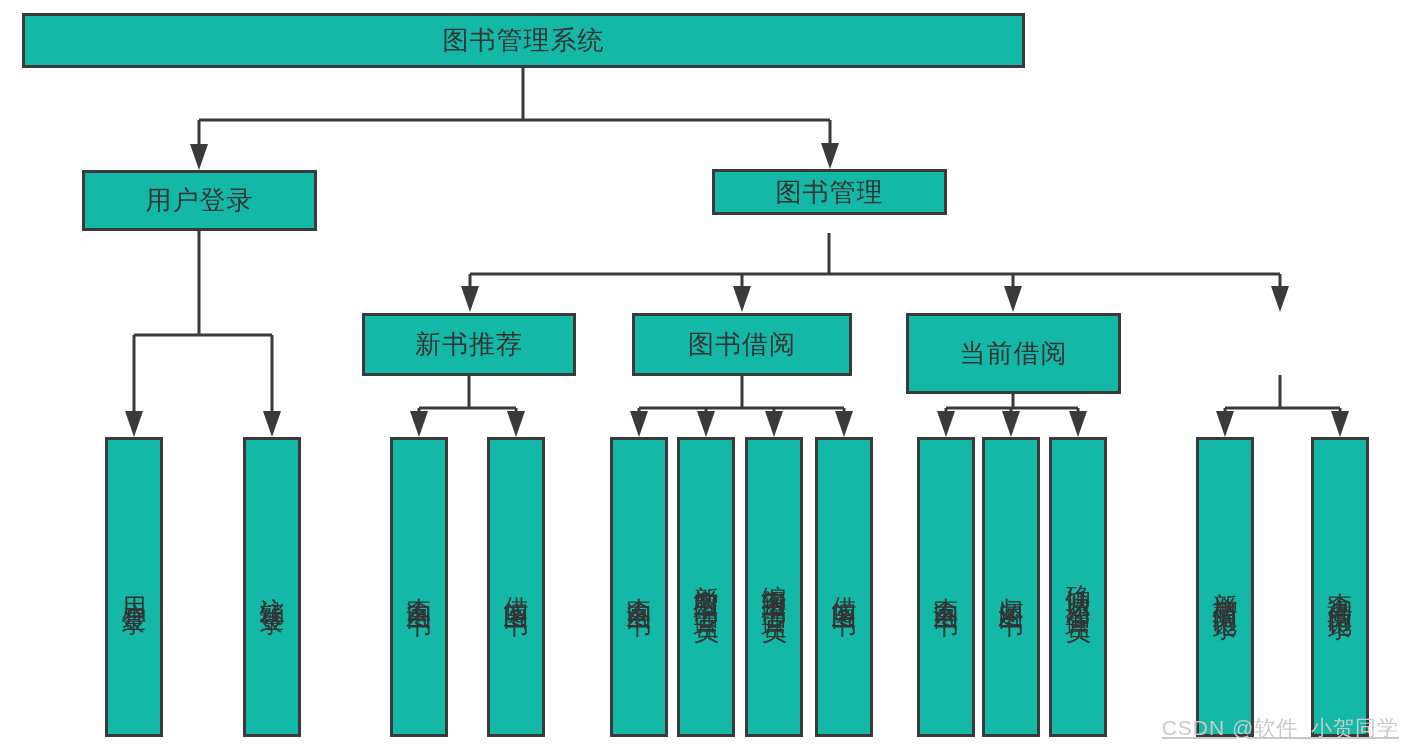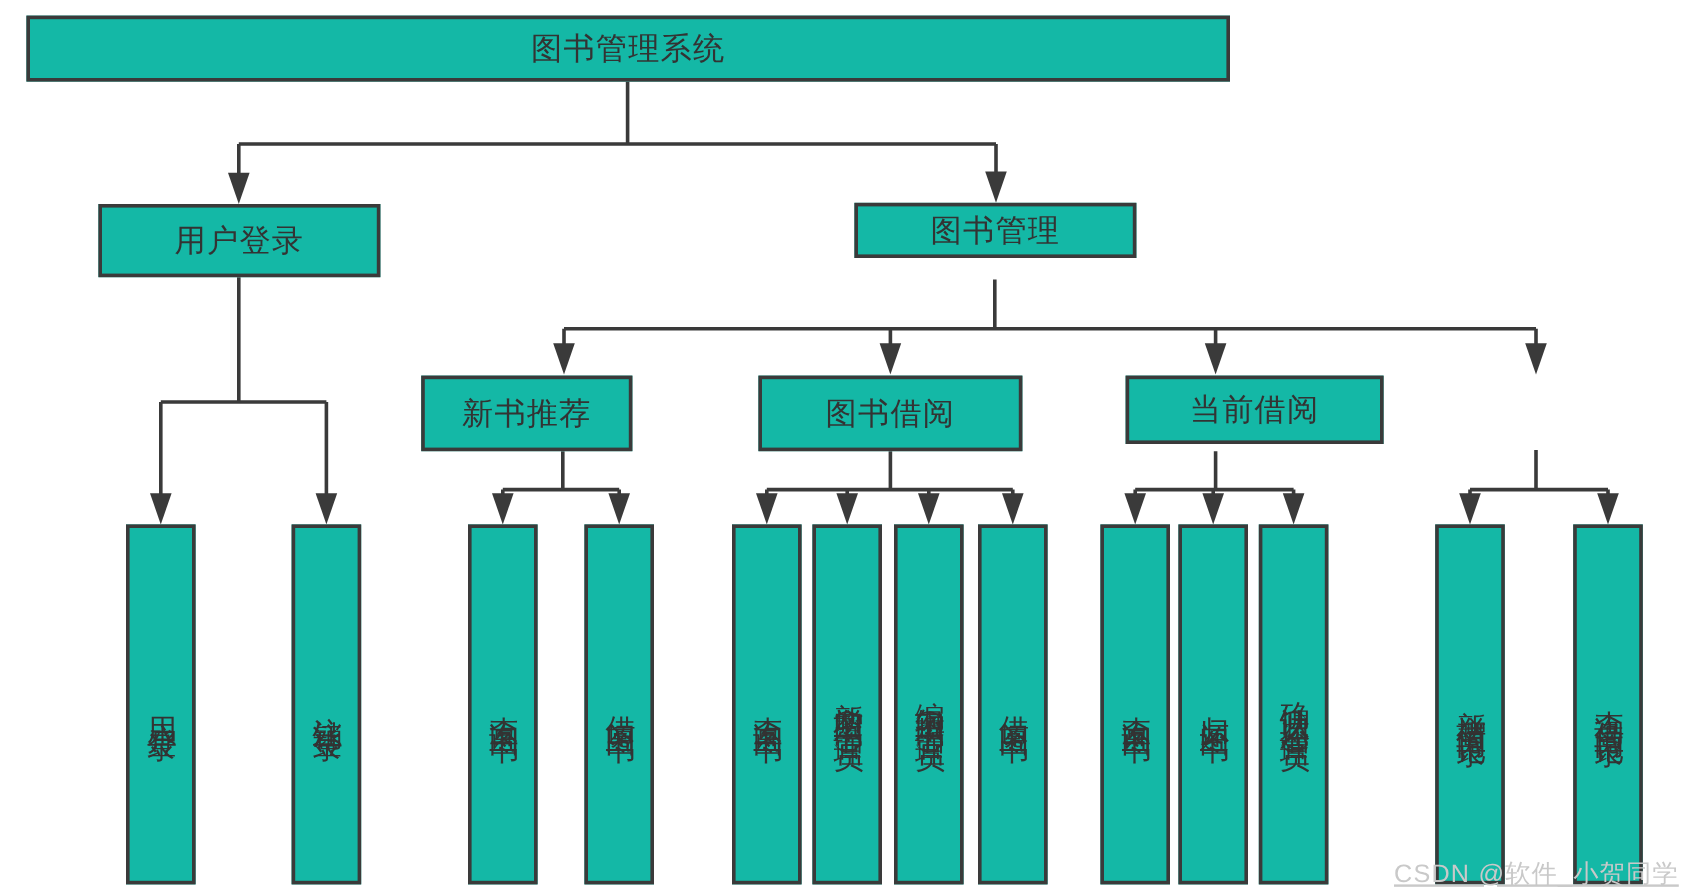--- a/index.html
+++ b/index.html
@@ -85,23 +85,23 @@
     <polygon class="ah" points="1069,411 1087,411 1078,437"></polygon>
     <polygon class="ah" points="1216,411 1234,411 1225,437"></polygon>
     <polygon class="ah" points="1331,411 1349,411 1340,437"></polygon>
   </svg>
 
   <div class="node hnode" style="left:22px;top:13px;width:1003px;height:55px;">图书管理系统</div>
 
   <div class="node hnode" style="left:82px;top:170px;width:235px;height:61px;">用户登录</div>
   <div class="node hnode" style="left:712px;top:169px;width:235px;height:46px;">图书管理</div>
 
-  <div class="node hnode" style="left:351px;top:313px;width:176px;height:63px;">新书推荐</div>
+  <div class="node hnode" style="left:362px;top:313px;width:214px;height:63px;">新书推荐</div>
   <div class="node hnode" style="left:632px;top:313px;width:220px;height:63px;">图书借阅</div>
-  <div class="node hnode" style="left:906px;top:313px;width:215px;height:57px;margin-left:32px;">当前借阅</div>
+  <div class="node hnode" style="left:906px;top:313px;width:215px;height:81px;">当前借阅</div>
 
   <div class="node leaf" style="left:105px;">用户登录</div>
   <div class="node leaf" style="left:243px;">注销登录</div>
 
   <div class="node leaf" style="left:390px;">查询图书</div>
   <div class="node leaf" style="left:487px;">借阅图书</div>
 
   <div class="node leaf" style="left:610px;">查询图书</div>
   <div class="node leaf" style="left:677px;">新增图书（管理员）</div>
   <div class="node leaf" style="left:745px;">编辑图书（管理员）</div>

